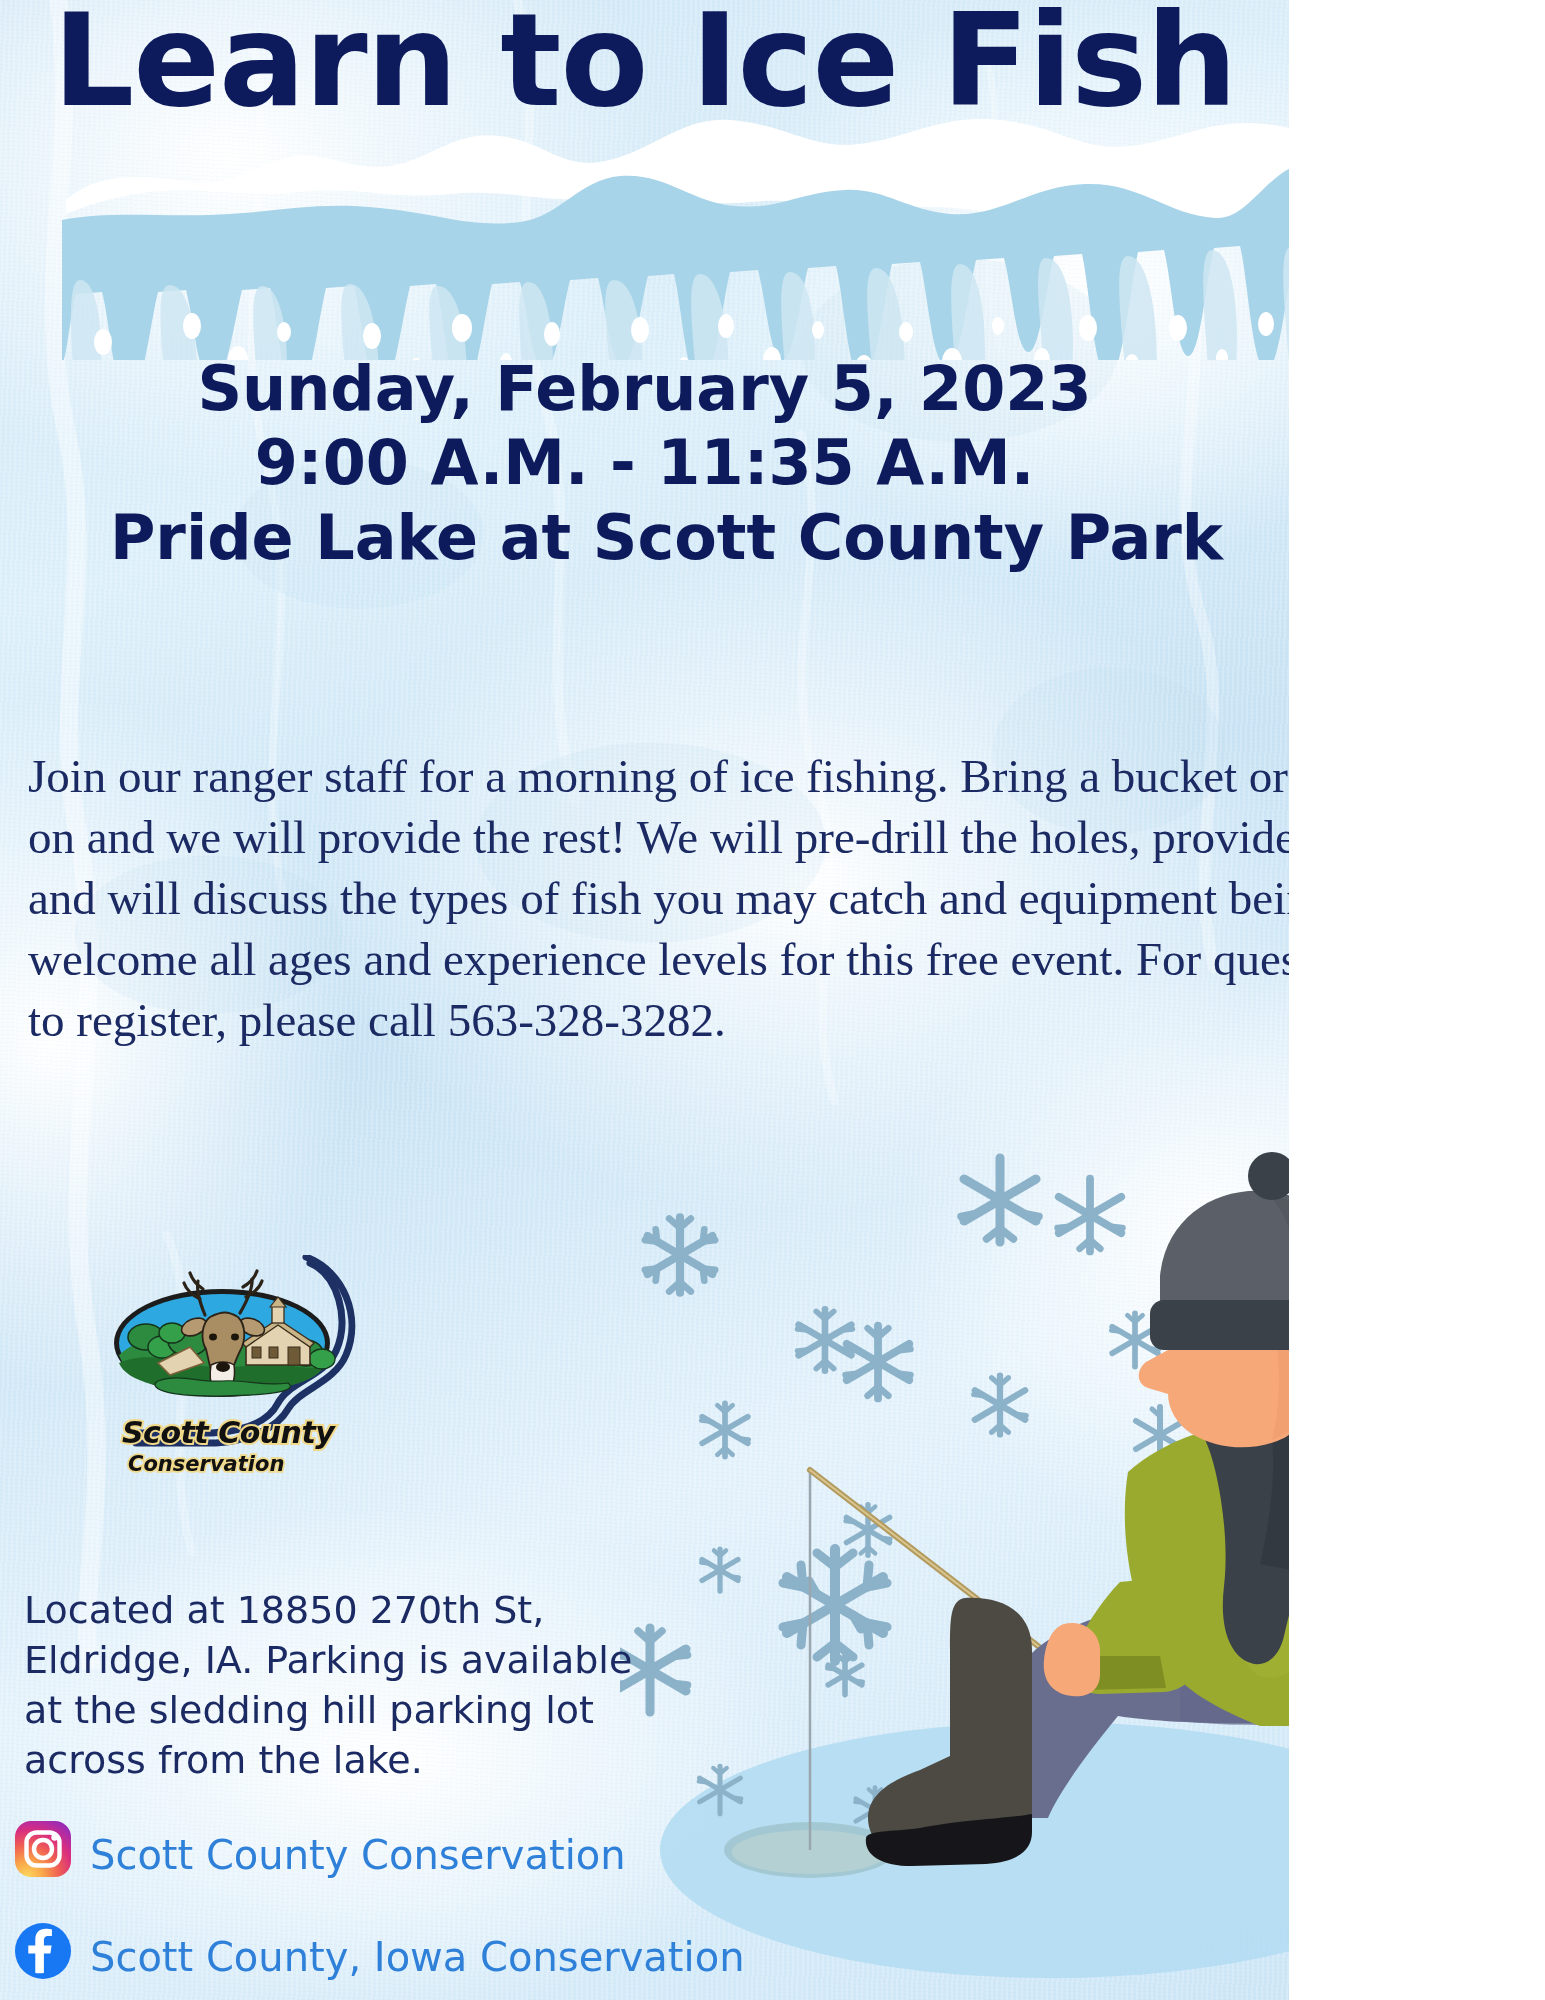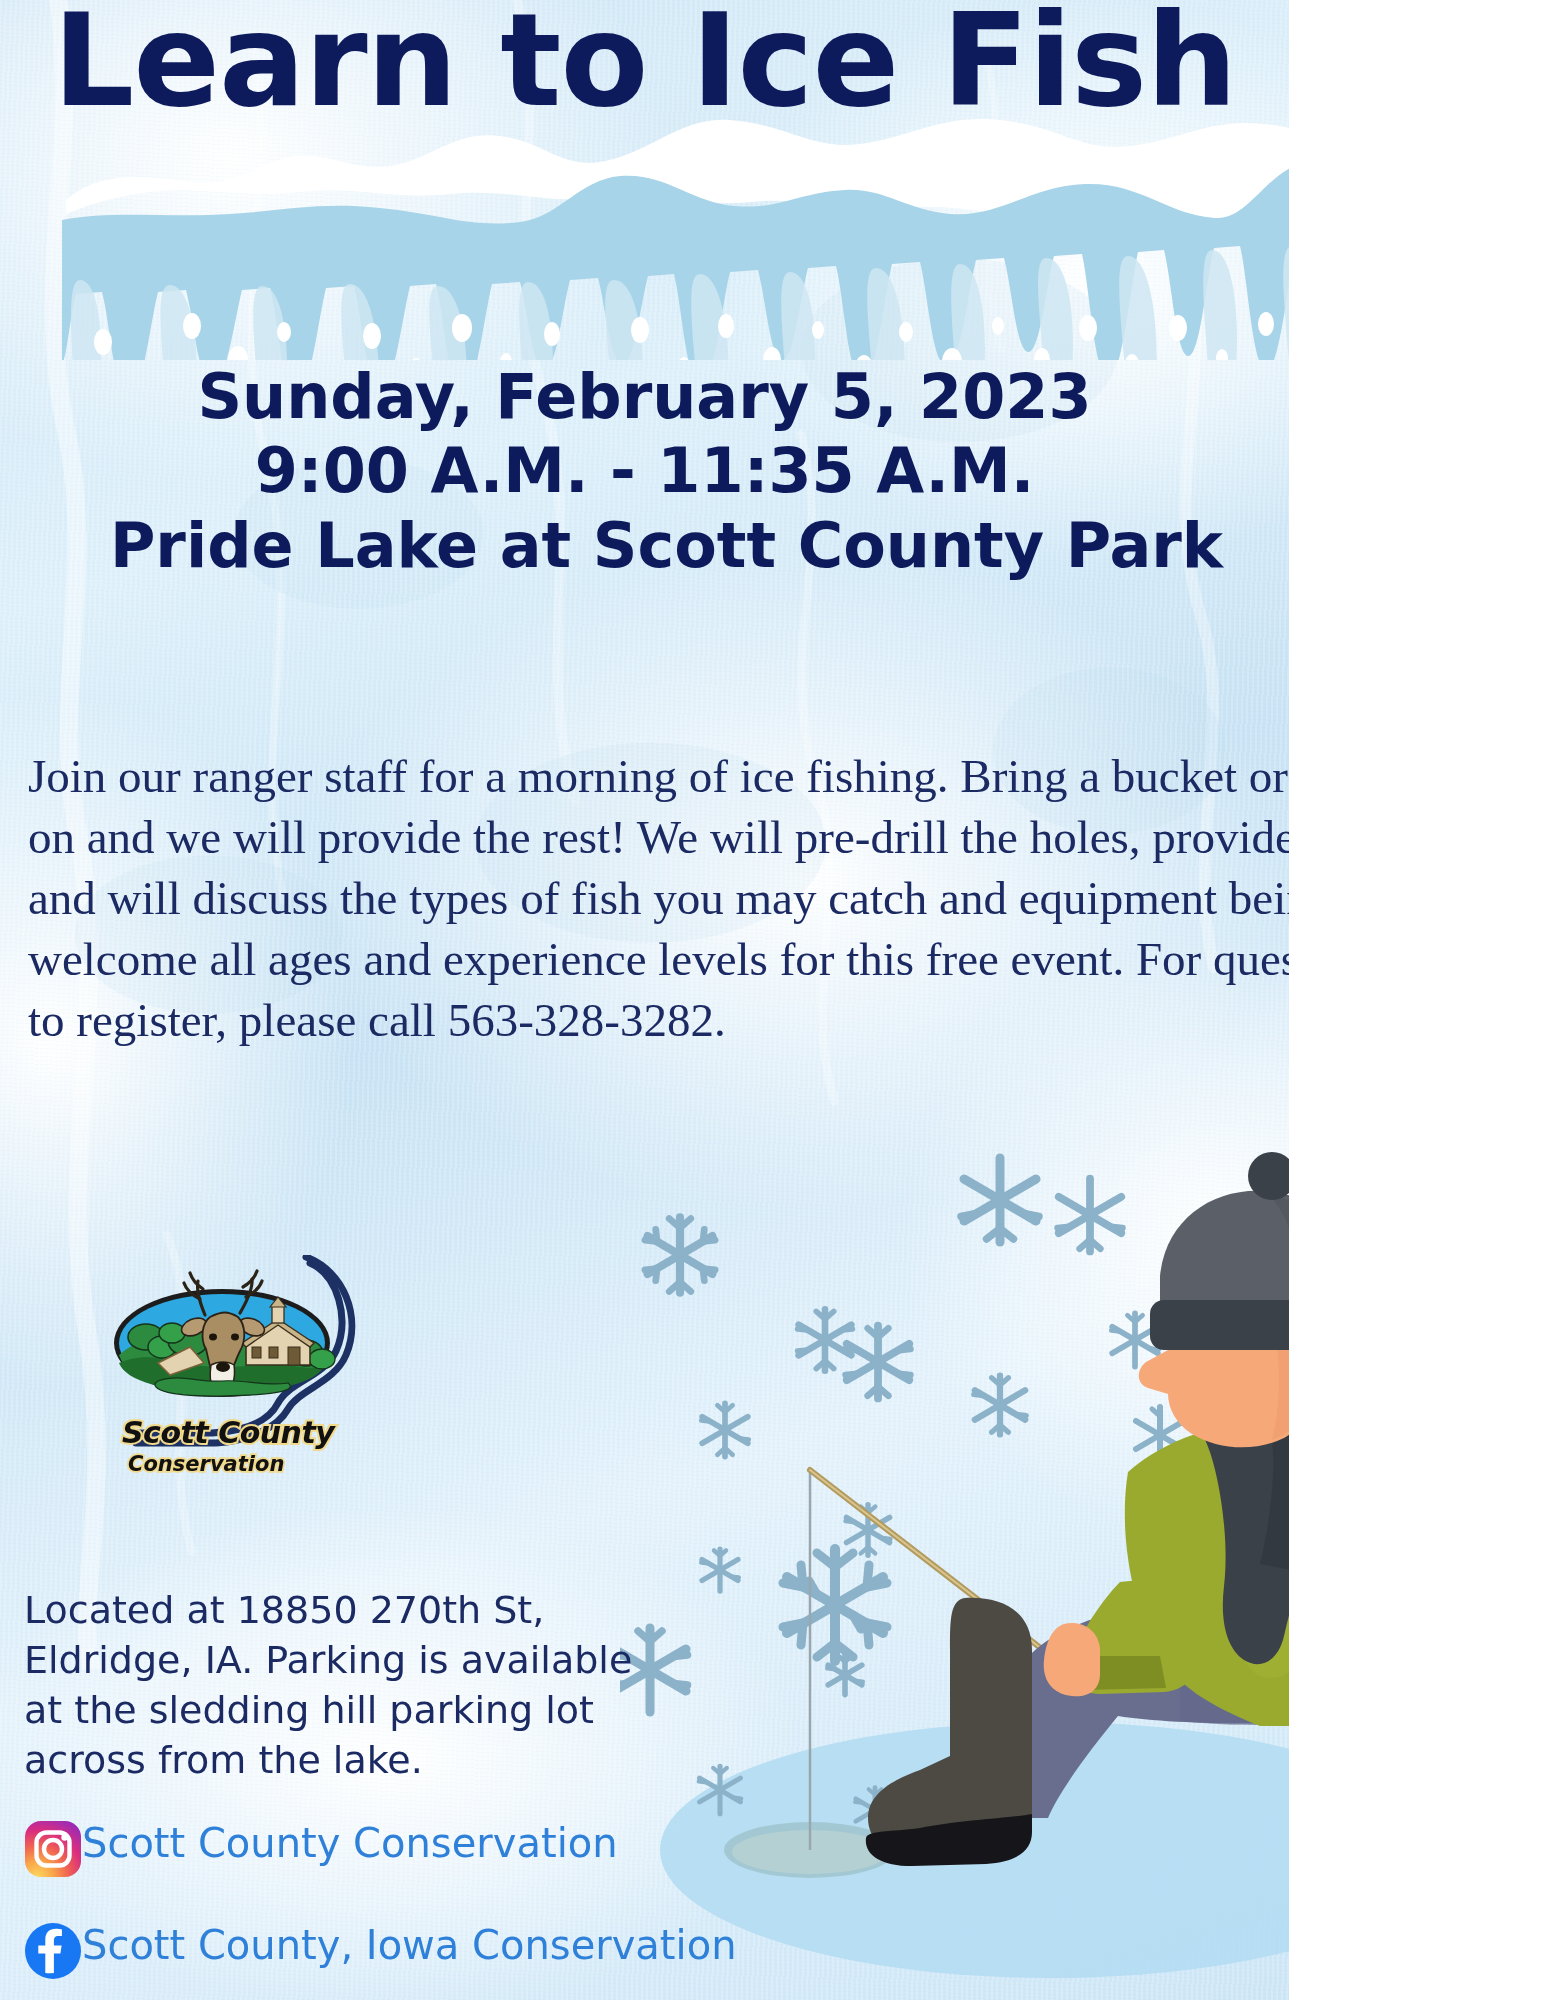--- a/index.html
+++ b/index.html
@@ -73,21 +73,20 @@
     position: absolute;
     left: 0;
     right: 0;
     top: 352px;
     text-align: center;
     font-family: "DejaVu Sans", sans-serif;
     font-weight: 700;
     color: #0d1a5c;
     line-height: 1.20;
     z-index: 6;
-    margin-top: 8px;
   }
   .subhead div { font-size: 62px; }
   .subhead .ln3 { font-size: 62px; padding-left: 44px; }
 
   
   .body-copy {
     position: absolute;
     left: 28px;
     top: 710px;
     width: 1490px;
@@ -118,24 +117,25 @@
     font-family: "DejaVu Sans", sans-serif;
     font-size: 38px;
     line-height: 1.32;
     color: #1b2a63;
     z-index: 7;
   }
 
   
   .social {
     position: absolute;
-    left: 24px;
+    left: 14px;
     z-index: 8;
     display: flex;
-    align-items: flex-start;
+    align-items: flex-end;
+    gap: 18px;
   }
   .social.ig { top: 1820px; }
   .social.fb { top: 1912px; margin-top: 10px; }
   .social .label {
     font-family: "DejaVu Sans", sans-serif;
     font-size: 40px;
     color: #2f80d8;
     white-space: nowrap;
   }
   .ig-icon, .fb-icon { flex: 0 0 auto; }

